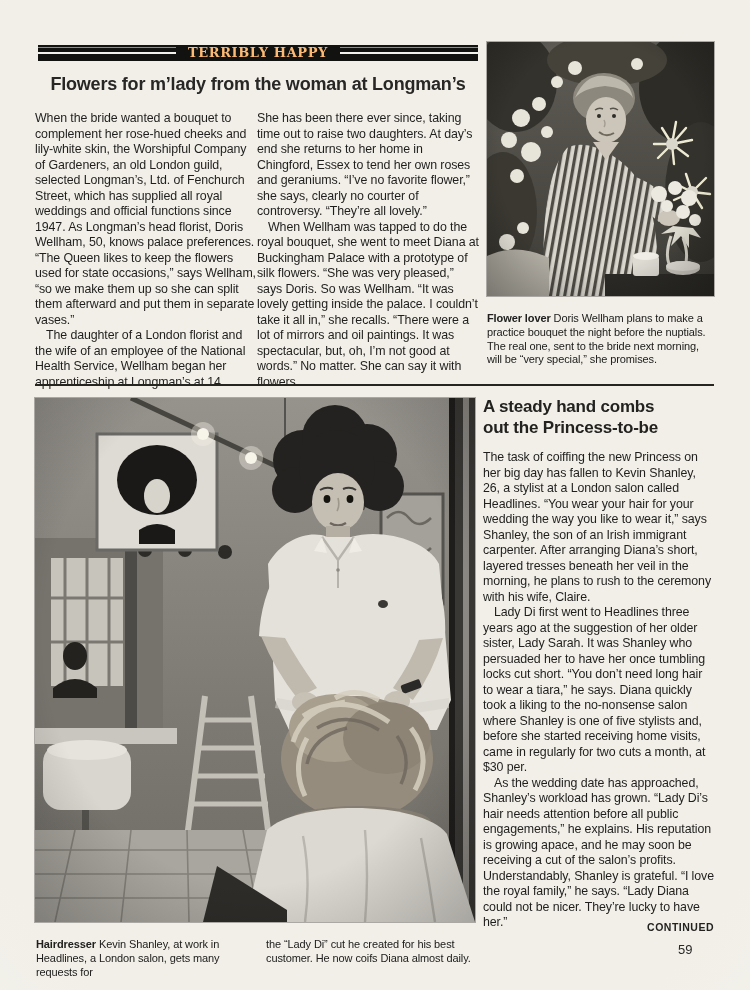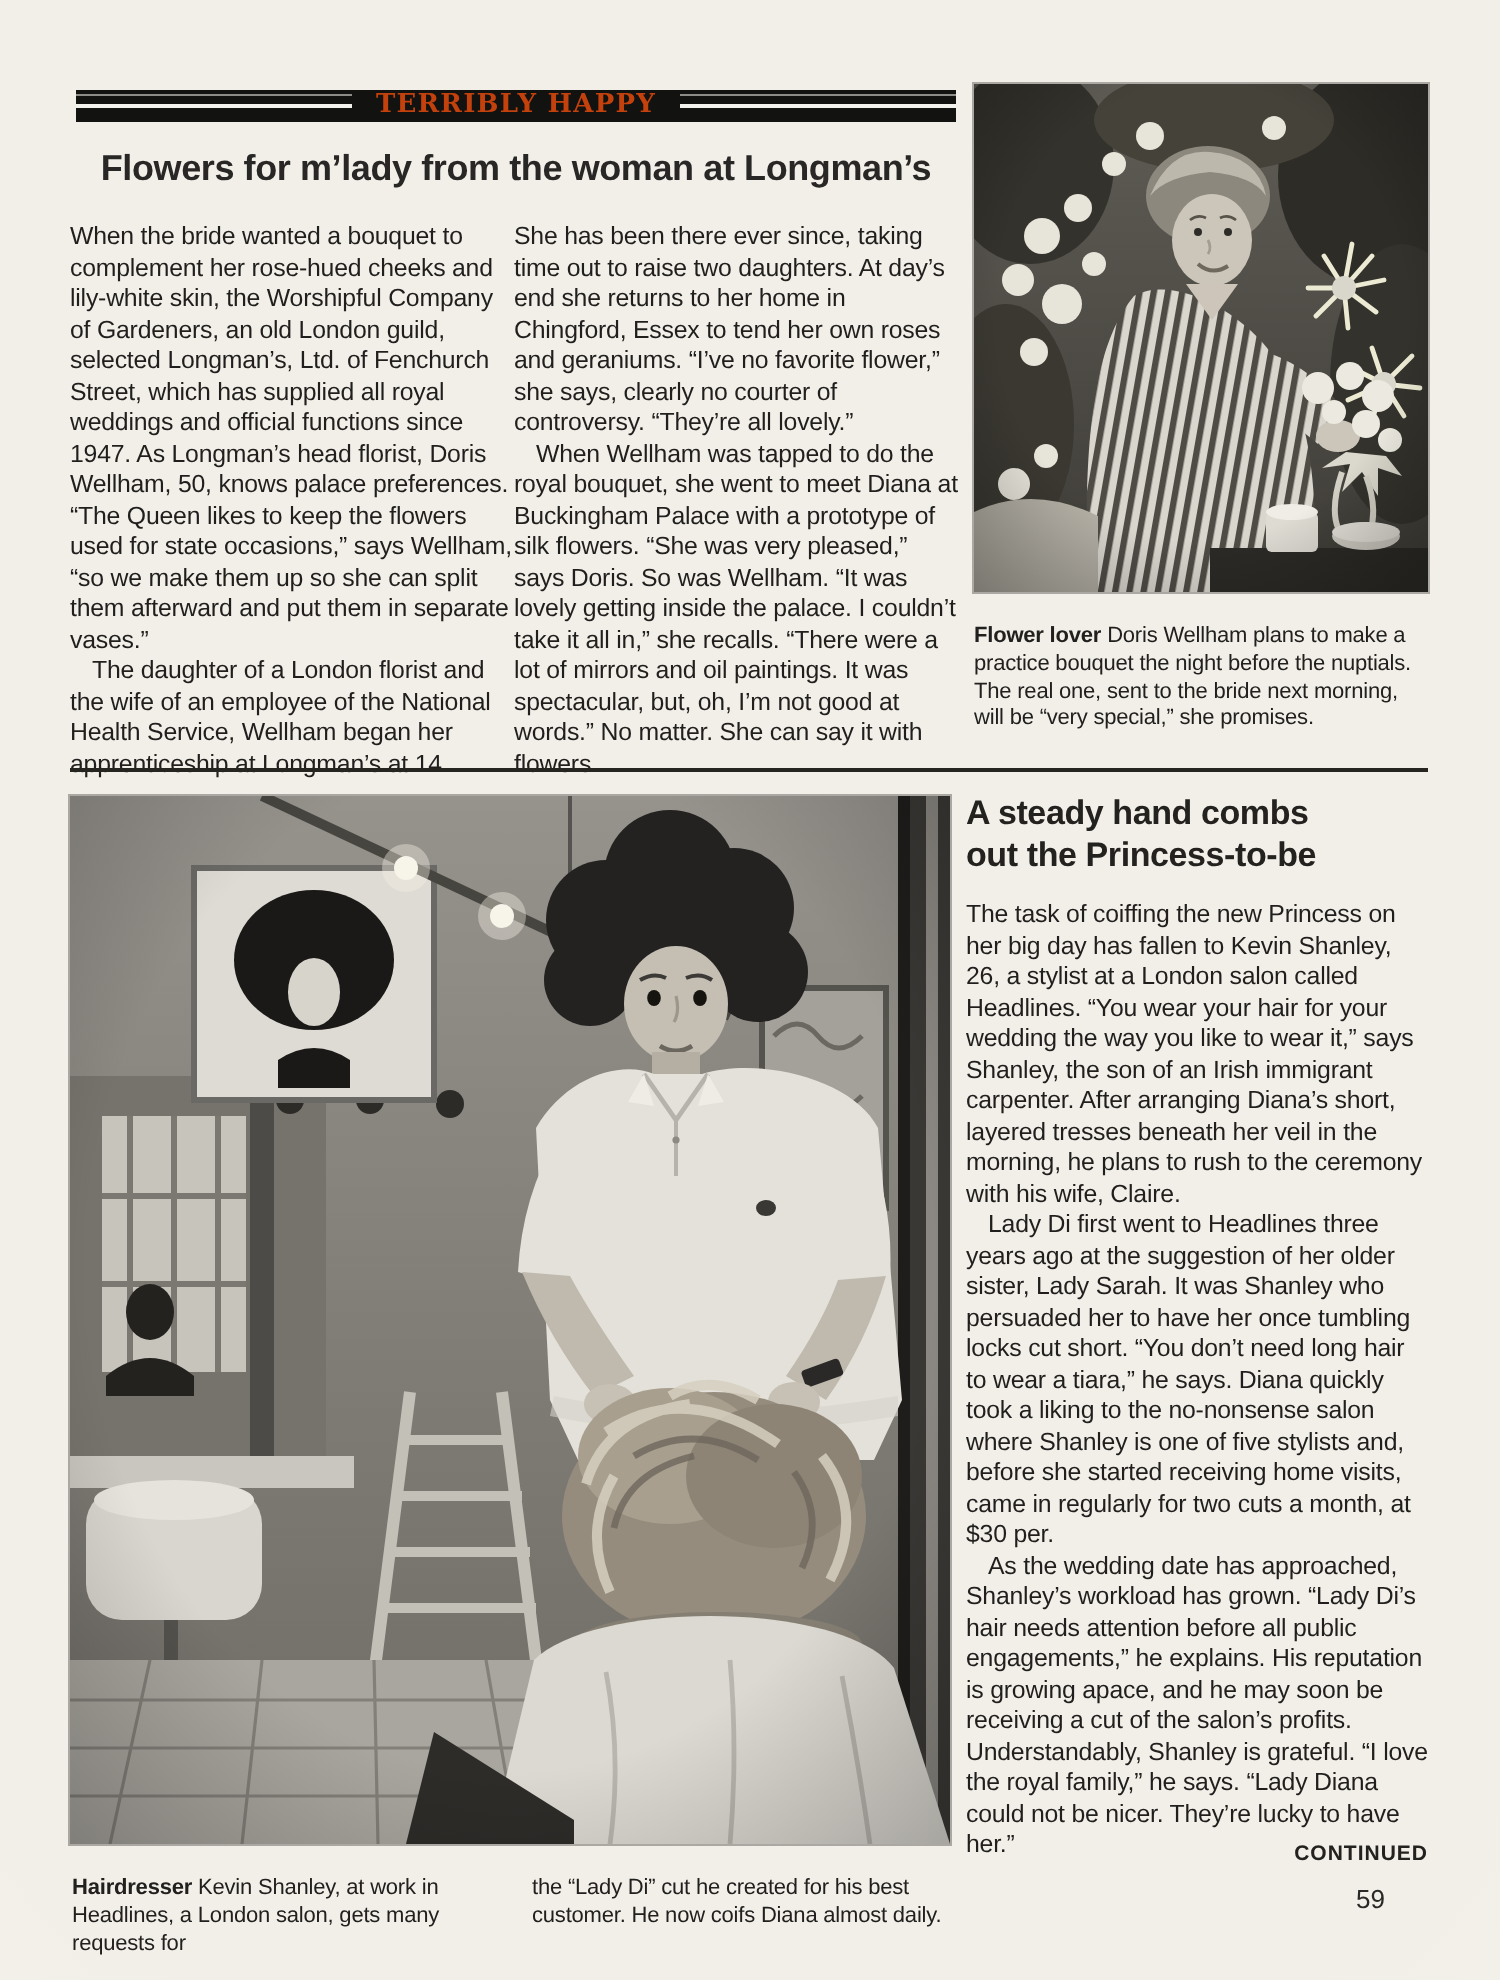--- a/index.html
+++ b/index.html
@@ -16,21 +16,21 @@
   
   .banner{
     position:absolute;left:38px;top:45px;width:440px;height:16px;
     background:#121210;display:flex;align-items:center;justify-content:center;
   }
   .banner .stripe{position:absolute;left:0;right:0;background:#f3f1eb;}
   .banner .s1{top:2px;height:1px;opacity:.55;}
   .banner .s2{top:7px;height:2px;}
   .banner-label{
     position:relative;z-index:1;background:#121210;padding:0 12px;
-    color:#c2410c;font-family:"DejaVu Serif", serif;font-weight:bold;
+    color:#fdba74;font-family:"DejaVu Serif", serif;font-weight:bold;
     font-size:13px;line-height:16px;letter-spacing:.6px;white-space:nowrap;
   }
   
   .title1{
     position:absolute;left:38px;top:74px;width:440px;margin:0;
     text-align:center;font-size:18px;font-weight:bold;color:#282726;
     letter-spacing:-.2px;
   }
   .bodytext p{margin:0;font-size:12.4px;line-height:15.5px;color:#201f1d;letter-spacing:-.1px;}
   .bodytext p.indent{text-indent:11px;}

